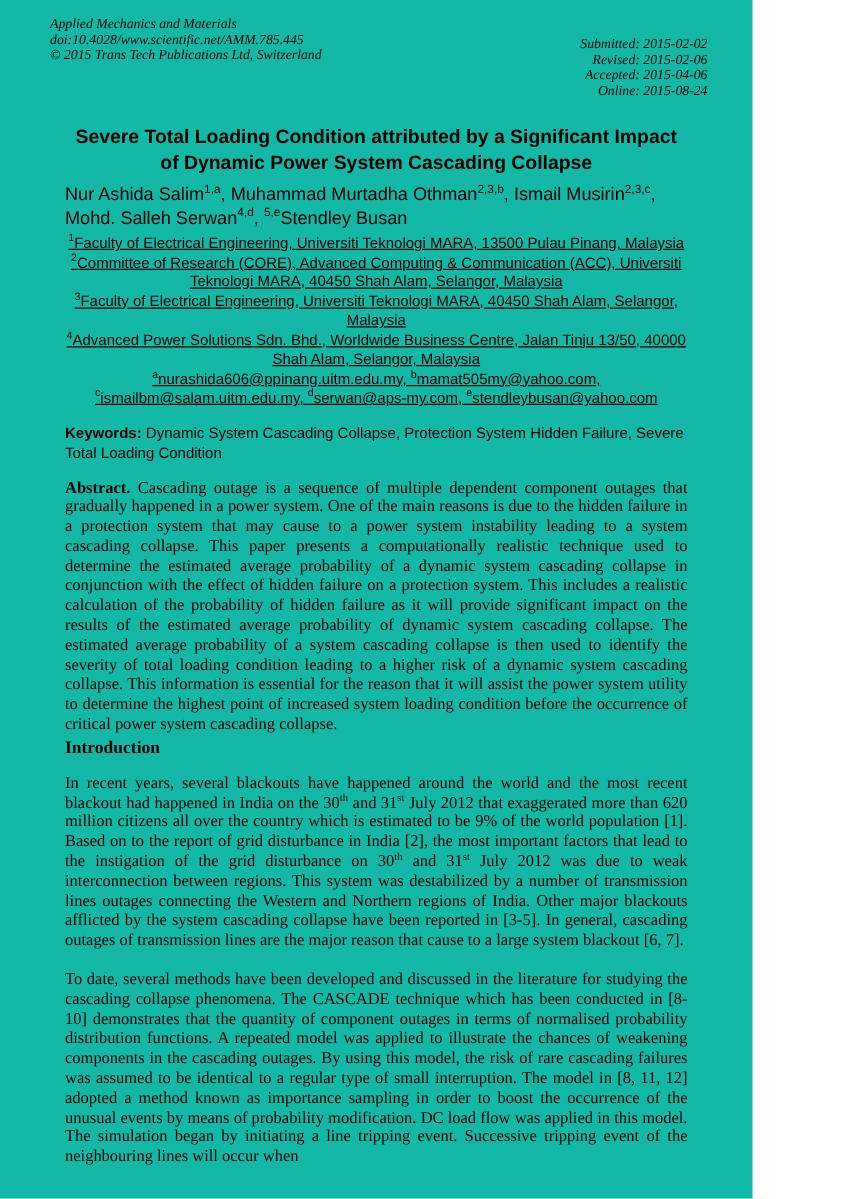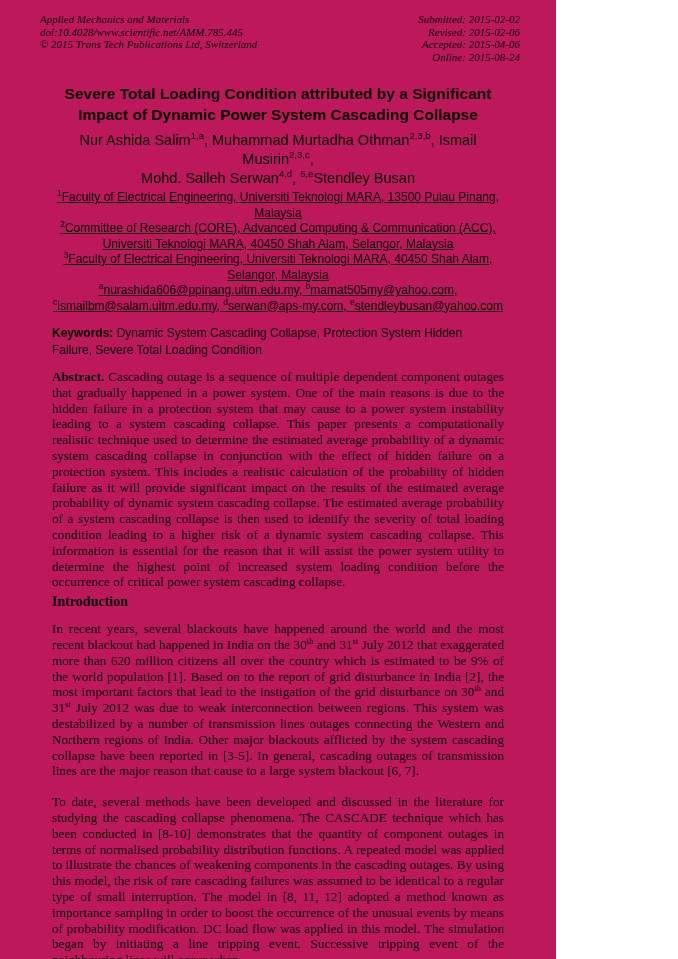--- a/index.html
+++ b/index.html
@@ -1,43 +1,43 @@
 <!DOCTYPE html>
 <html><head>
 <meta charset="utf-8">
 <style>
   html,body{margin:0;padding:0;background:#ffffff;}
   body{
     width:678px;height:959px;overflow:hidden;color:#000;
     font-family:"Liberation Serif",serif;
   }
-  .page{width:556px;height:959px;background:#be185d;box-sizing:border-box;}
+  .page{width:602px;height:959px;background:#14b8a6;box-sizing:border-box;}
 
   
   .hdr{
     display:flex;justify-content:space-between;
     padding:13px 36px 0 40px;
     font-family:"Liberation Serif",serif;
     font-style:italic;font-size:11px;line-height:12.5px;
   }
-  .hdr-right{text-align:right;}
+  .hdr-right{text-align:right;margin-top:16px;}
 
   
   .content{padding:0 52px;}
 
   .title{
     margin:20px auto 0 auto;max-width:515px;
     font-family:"Liberation Sans",sans-serif;
     font-weight:bold;font-size:15.5px;line-height:21px;
     text-align:center;
   }
   .authors{
     margin:6px auto 0 auto;
     font-family:"Liberation Sans",sans-serif;
-    font-size:14.5px;line-height:19px;text-align:center;
+    font-size:14.5px;line-height:19px;text-align:left;
   }
   .authors sup{font-size:9.5px;line-height:0;}
   .affils{
     margin:2px auto 0 auto;max-width:528px;
     font-family:"Liberation Sans",sans-serif;
     font-size:12px;line-height:15.5px;text-align:center;text-decoration:underline;
   }
   .affils sup{font-size:8.5px;line-height:0;}
   .emails{margin-top:0;}
 
@@ -85,20 +85,21 @@
   <div class="content">
 
     <h1 class="title">Severe Total Loading Condition attributed by a Significant Impact of Dynamic Power System Cascading Collapse</h1>
 
     <div class="authors"><span>Nur Ashida Salim</span><sup>1,a</sup><span>, </span><span>Muhammad Murtadha Othman</span><sup>2,3,b</sup><span>, </span><span>Ismail Musirin</span><sup>2,3,c</sup><span>,</span><br><span>Mohd. Salleh Serwan</span><sup>4,d</sup><span>, </span><sup>5,e</sup><span>Stendley Busan</span></div>
 
     <div class="affils">
       <div><sup>1</sup><span>Faculty of Electrical Engineering, Universiti Teknologi MARA, 13500 Pulau Pinang, Malaysia</span></div>
       <div><sup>2</sup><span>Committee of Research (CORE), Advanced Computing &amp; Communication (ACC), Universiti Teknologi MARA, 40450 Shah Alam, Selangor, Malaysia</span></div>
       <div><sup>3</sup><span>Faculty of Electrical Engineering, Universiti Teknologi MARA, 40450 Shah Alam, Selangor, Malaysia</span></div>
+      <div><sup>4</sup><span>Advanced Power Solutions Sdn. Bhd., Worldwide Business Centre, Jalan Tinju 13/50, 40000 Shah Alam, Selangor, Malaysia</span></div>
       <div class="emails"><sup>a</sup><span>nurashida606@ppinang.uitm.edu.my</span><span>,</span>
         <sup>b</sup><span>mamat505my@yahoo.com</span><span>,</span><br>
         <sup>c</sup><span>ismailbm@salam.uitm.edu.my</span><span>,</span>
         <sup>d</sup><span>serwan@aps-my.com</span><span>,</span>
         <sup>e</sup><span>stendleybusan@yahoo.com</span></div>
     </div>
 
     <div class="keywords"><span class="kw-label">Keywords:</span><span> Dynamic System Cascading Collapse, Protection System Hidden Failure, Severe Total Loading Condition</span></div>
 
     <div class="bodytext abstract"><span class="abs-label">Abstract.</span><span> Cascading outage is a sequence of multiple dependent component outages that gradually happened in a power system. One of the main reasons is due to the hidden failure in a protection system that may cause to a power system instability leading to a system cascading collapse. This paper presents a computationally realistic technique used to determine the estimated average probability of a dynamic system cascading collapse in conjunction with the effect of hidden failure on a protection system. This includes a realistic calculation of the probability of hidden failure as it will provide significant impact on the results of the estimated average probability of dynamic system cascading collapse. The estimated average probability of a system cascading collapse is then used to identify the severity of total loading condition leading to a higher risk of a dynamic system cascading collapse. This information is essential for the reason that it will assist the power system utility to determine the highest point of increased system loading condition before the occurrence of critical power system cascading collapse.</span></div>

